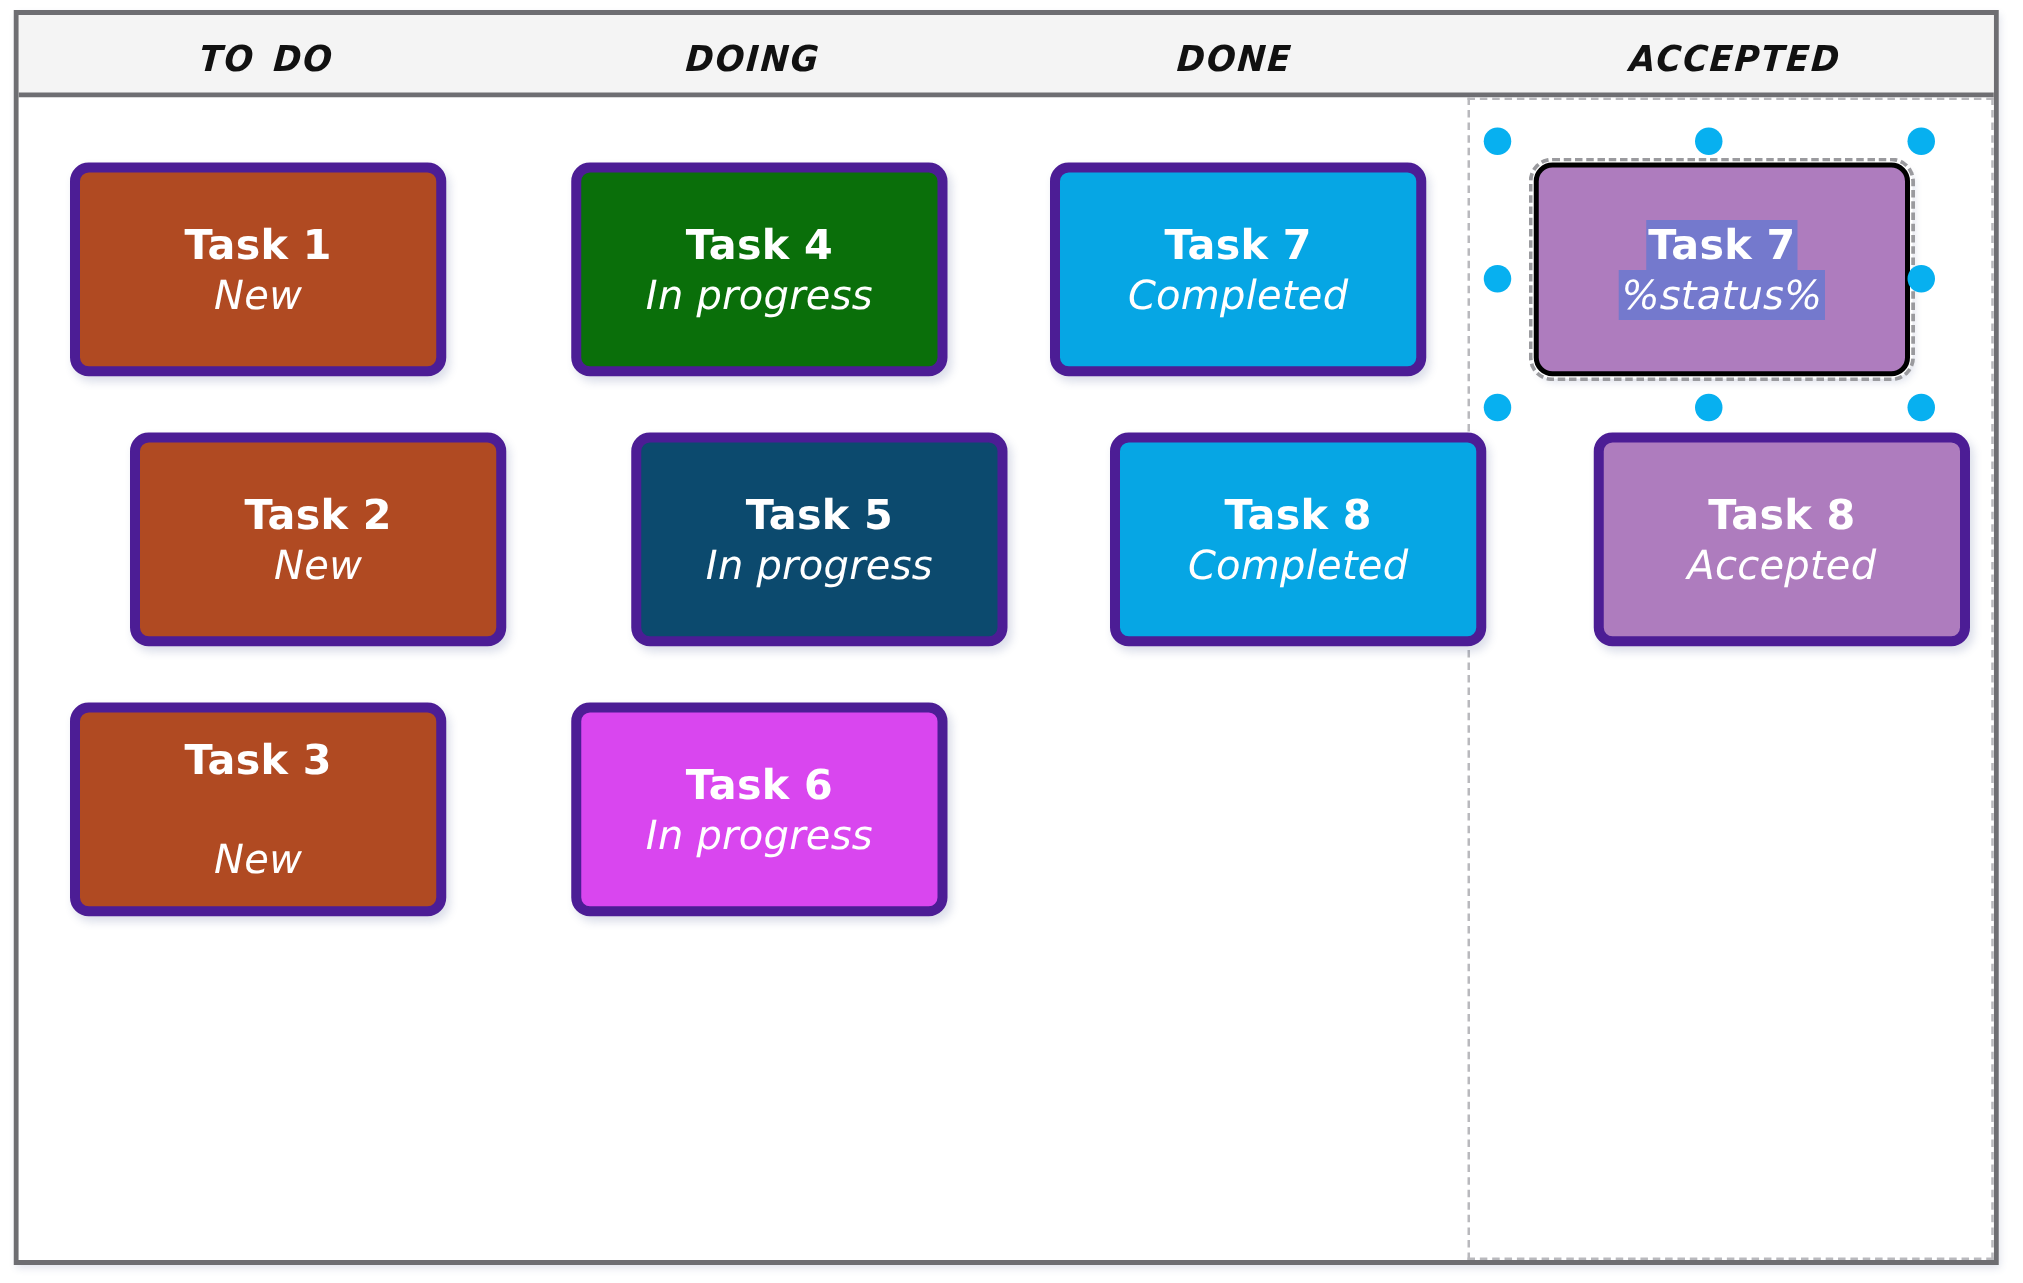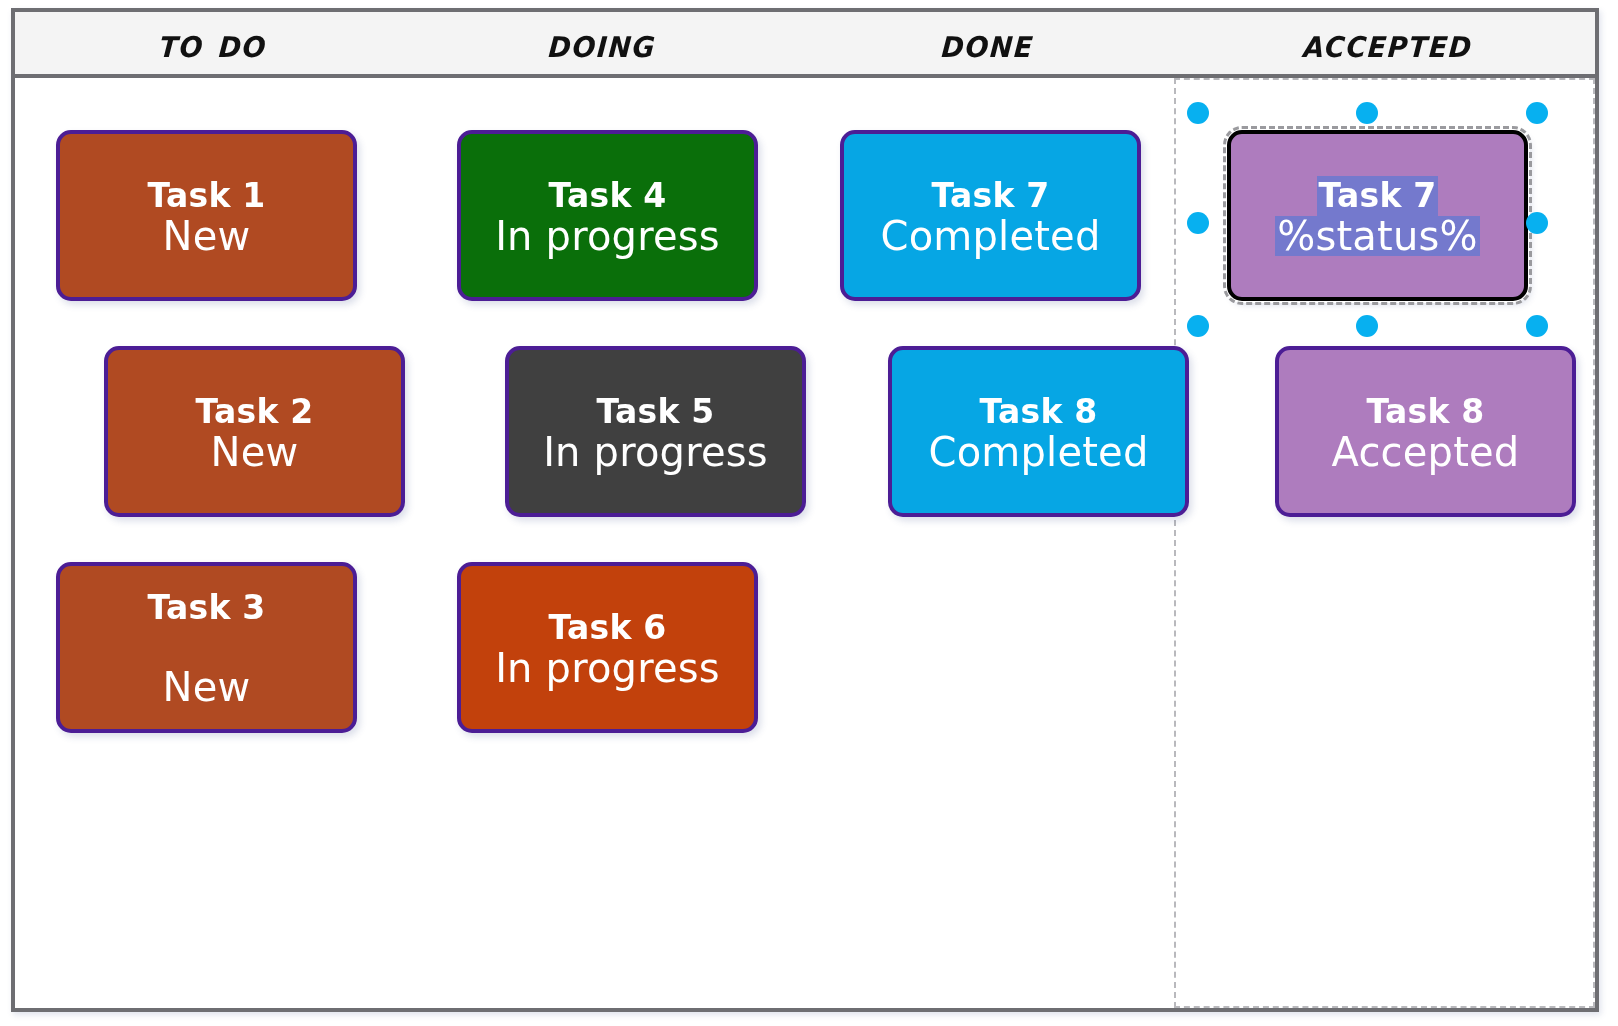--- a/index.html
+++ b/index.html
@@ -94,21 +94,21 @@
   .column.c1 { left: 398px;  width: 380px; }
   .column.c2 { left: 778px;  width: 390px; }
   .column.c3 { left: 1168px; width: 412px; }
 
   
   .card {
     position: absolute;
     width: 301px;
     height: 171px;
     box-sizing: border-box;
-    border: 4px solid #4c1d95;
+    border: 8px solid #4c1d95;
     border-radius: 15px;
     display: flex;
     flex-direction: column;
     align-items: center;
     justify-content: center;
     color: #ffffff;
     box-shadow: 3px 4px 7px rgba(60,80,140,0.18);
   }
   .card.r0 { top: 52px; }
   .card.r1 { top: 268px; margin-left: 48px; }
@@ -119,21 +119,22 @@
   .column.c2 .card { left: 47px; }
   .column.c3 .card { left: 44px; }
 
   .card-title {
     font-weight: bold;
     font-size: 33px;
     line-height: 40px;
     letter-spacing: 0.2px;
   }
   .card-status {
-    font-size: 40px;
+    font-style: italic;
+    font-size: 32px;
     line-height: 40px;
     letter-spacing: 0.2px;
   }
 
   
   .card.selected {
     border: 4px solid #000000;
     outline: 3px dashed #9a9a9e;
     outline-offset: 1px;
     box-shadow: 0 0 0 2px #ffffff, 3px 4px 7px rgba(60,80,140,0.18);
@@ -201,25 +202,25 @@
         <div class="card-title">Task 3</div>
         <div class="card-status">New</div>
       </div>
     </div>
 
     <div class="column c1">
       <div class="card r0" style="background:#0a6f0a;">
         <div class="card-title">Task 4</div>
         <div class="card-status">In progress</div>
       </div>
-      <div class="card r1" style="background:#404040;text-align:right;">
+      <div class="card r1" style="background:#0c4a6e;text-align:right;">
         <div class="card-title">Task 5</div>
         <div class="card-status">In progress</div>
       </div>
-      <div class="card r2" style="background:#c2410c;">
+      <div class="card r2" style="background:#d946ef;">
         <div class="card-title">Task 6</div>
         <div class="card-status">In progress</div>
       </div>
     </div>
 
     <div class="column c2">
       <div class="card r0" style="background:#06a6e4;">
         <div class="card-title">Task 7</div>
         <div class="card-status">Completed</div>
       </div>

